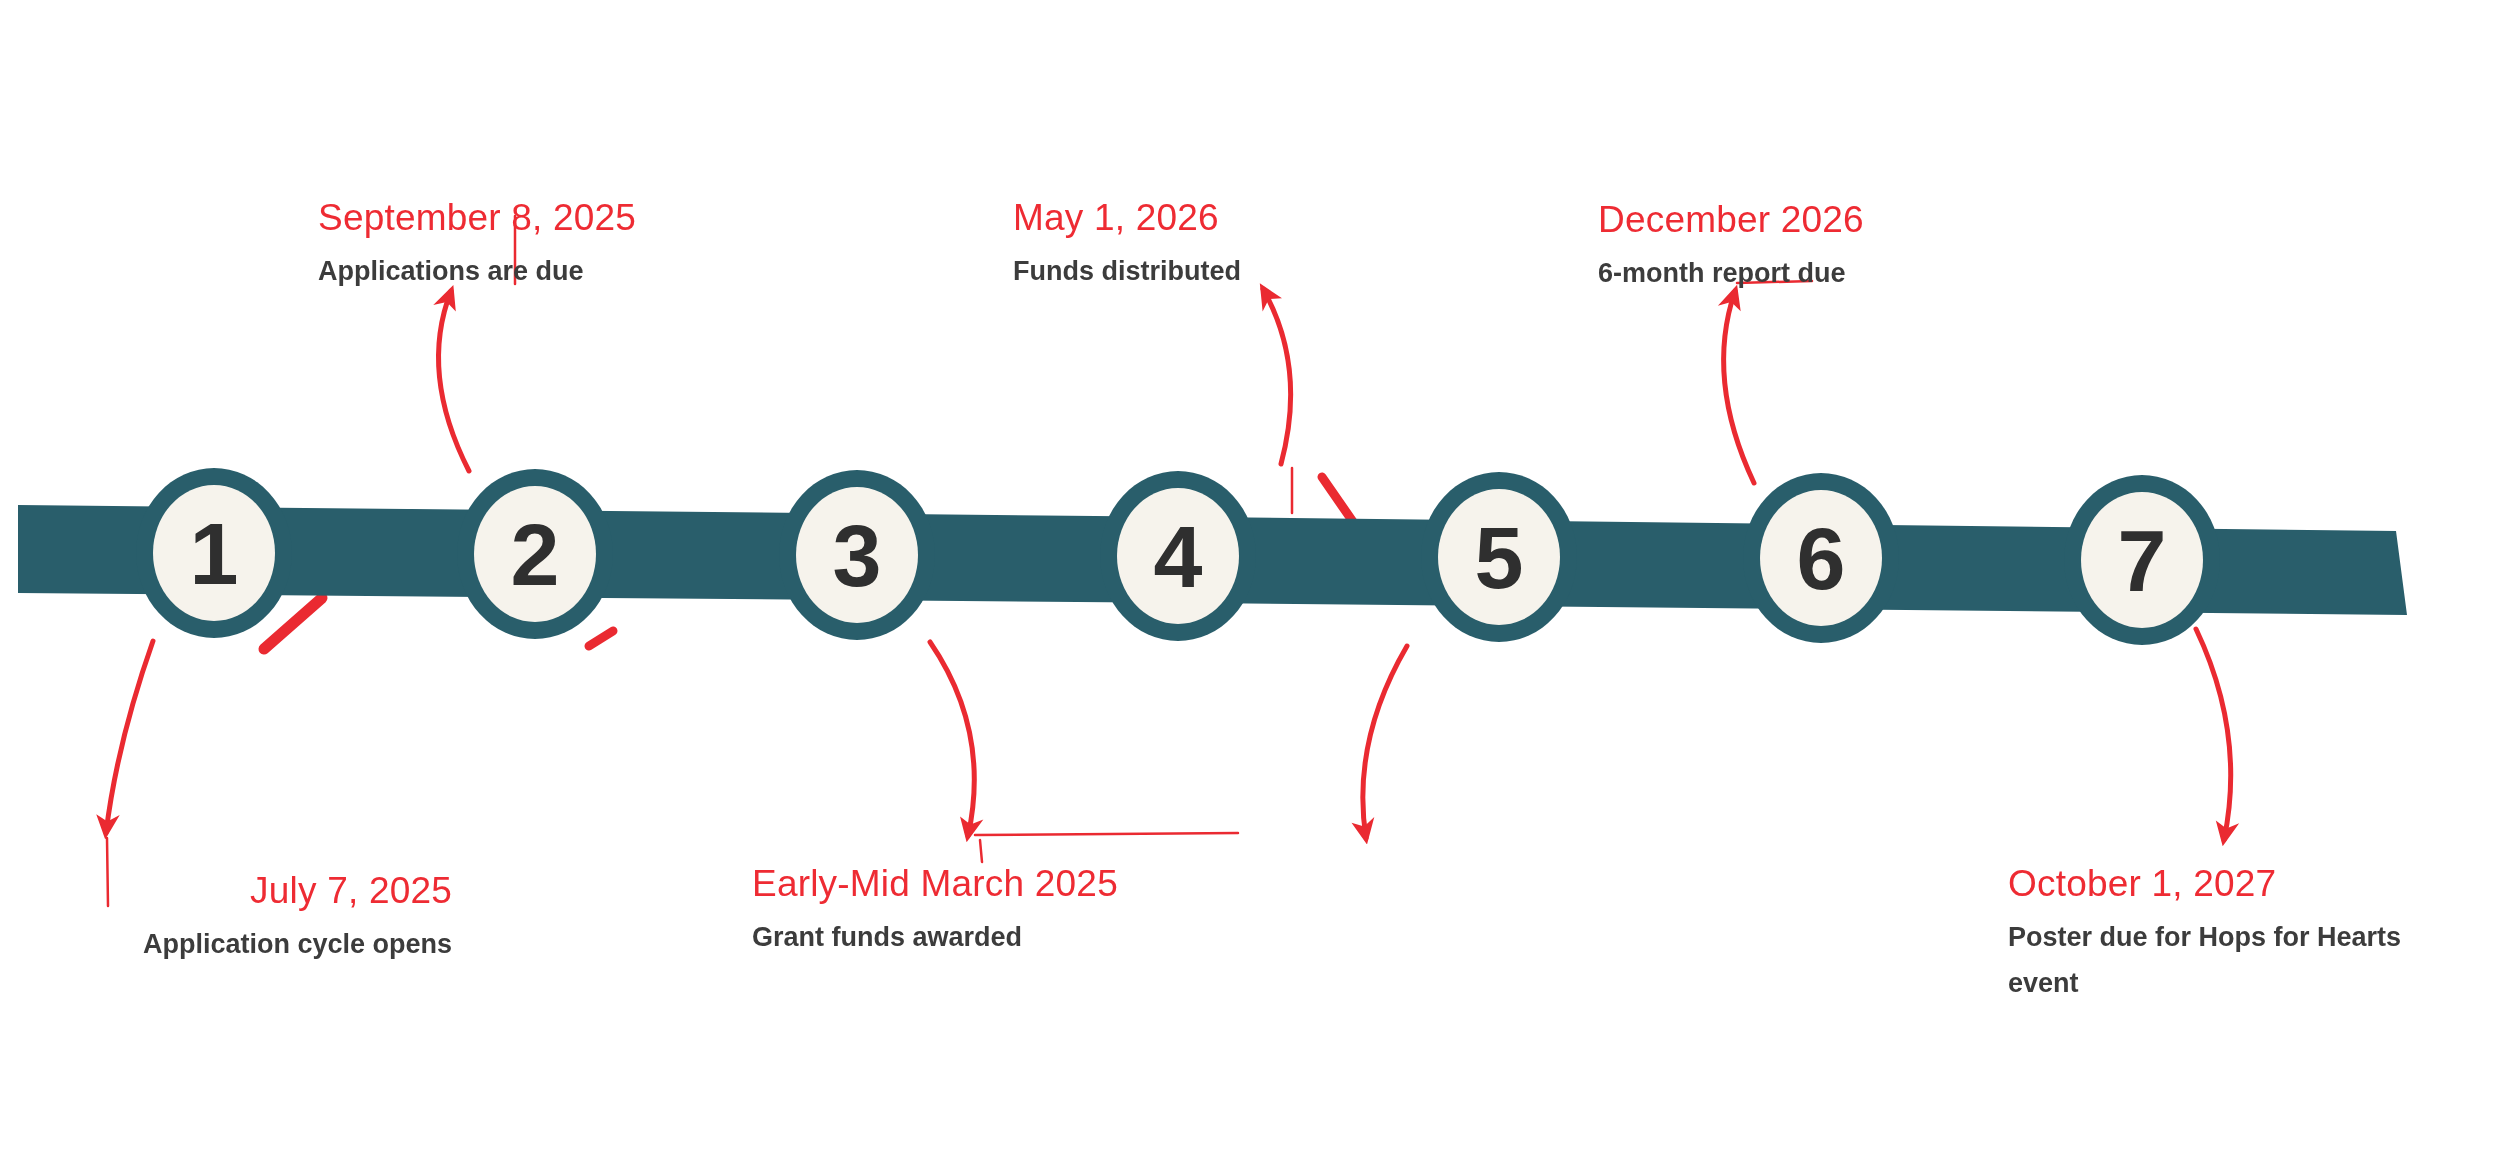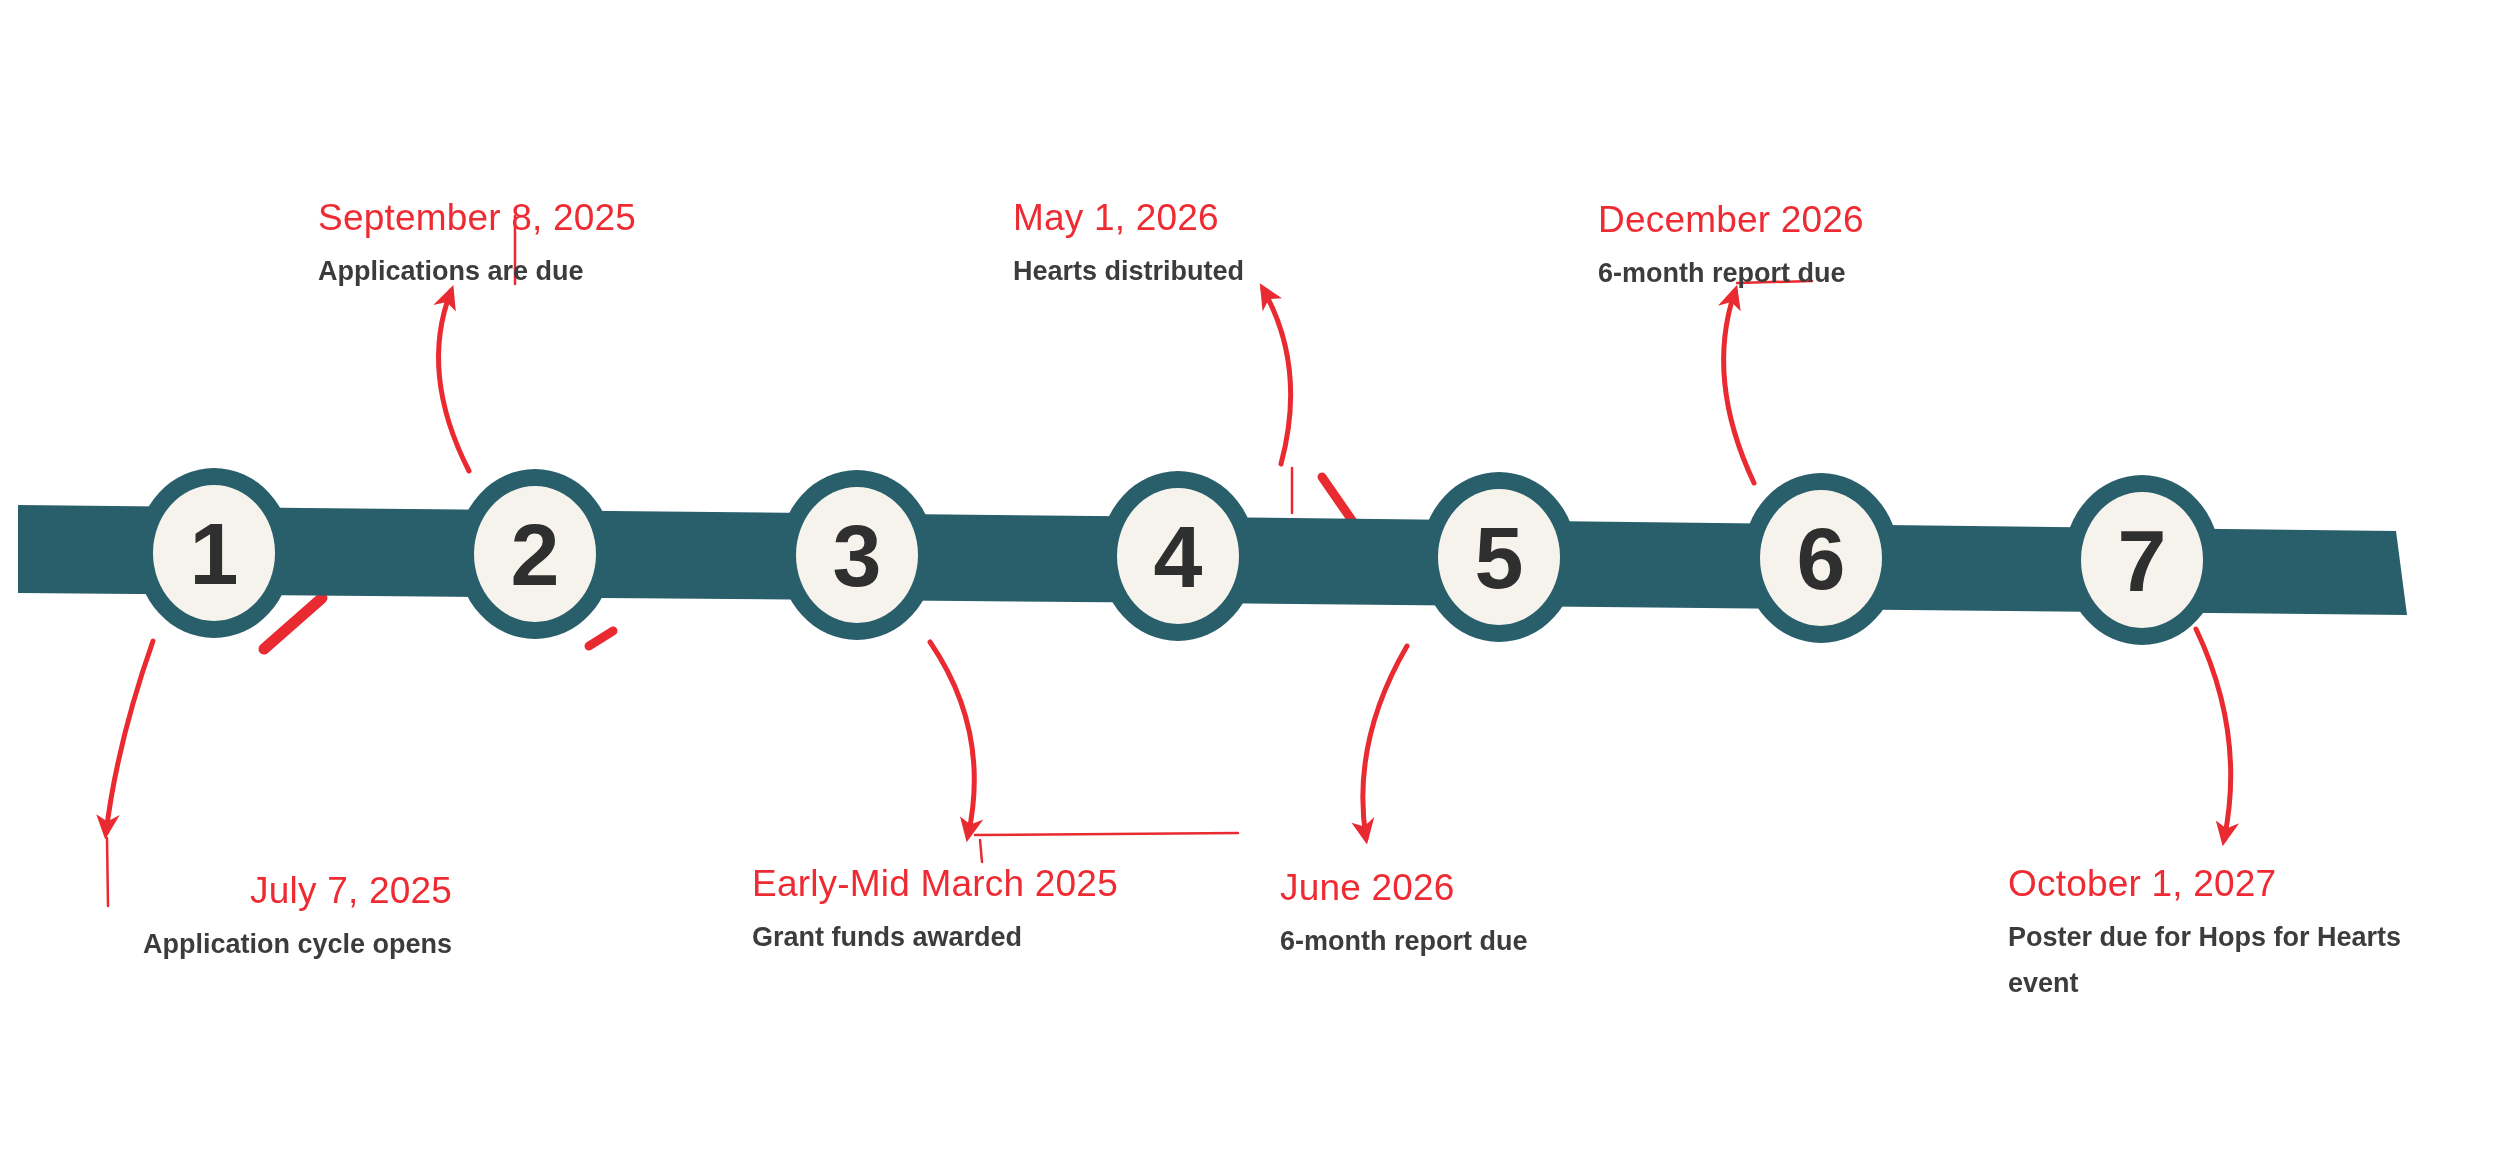--- a/index.html
+++ b/index.html
@@ -145,27 +145,23 @@
     <div class="desc">Applications are due</div>
   </div>
 
   <div class="event ev-nov">
     <div class="date">Early-Mid March 2025</div>
     <div class="desc">Grant funds awarded</div>
   </div>
 
   <div class="event ev-jan">
     <div class="date">May 1, 2026</div>
-    <div class="desc">Hearts distributed</div>
+    <div class="desc">Funds distributed</div>
   </div>
 
-  <div class="event ev-june">
-    <div class="date">June 2026</div>
-    <div class="desc">6-month report due</div>
-  </div>
 
   <div class="event ev-dec">
     <div class="date">December 2026</div>
     <div class="desc">6-month report due</div>
   </div>
 
   <div class="event ev-march">
     <div class="date">October 1, 2027</div>
     <div class="desc">Poster due for Hops for Hearts event</div>
   </div>

